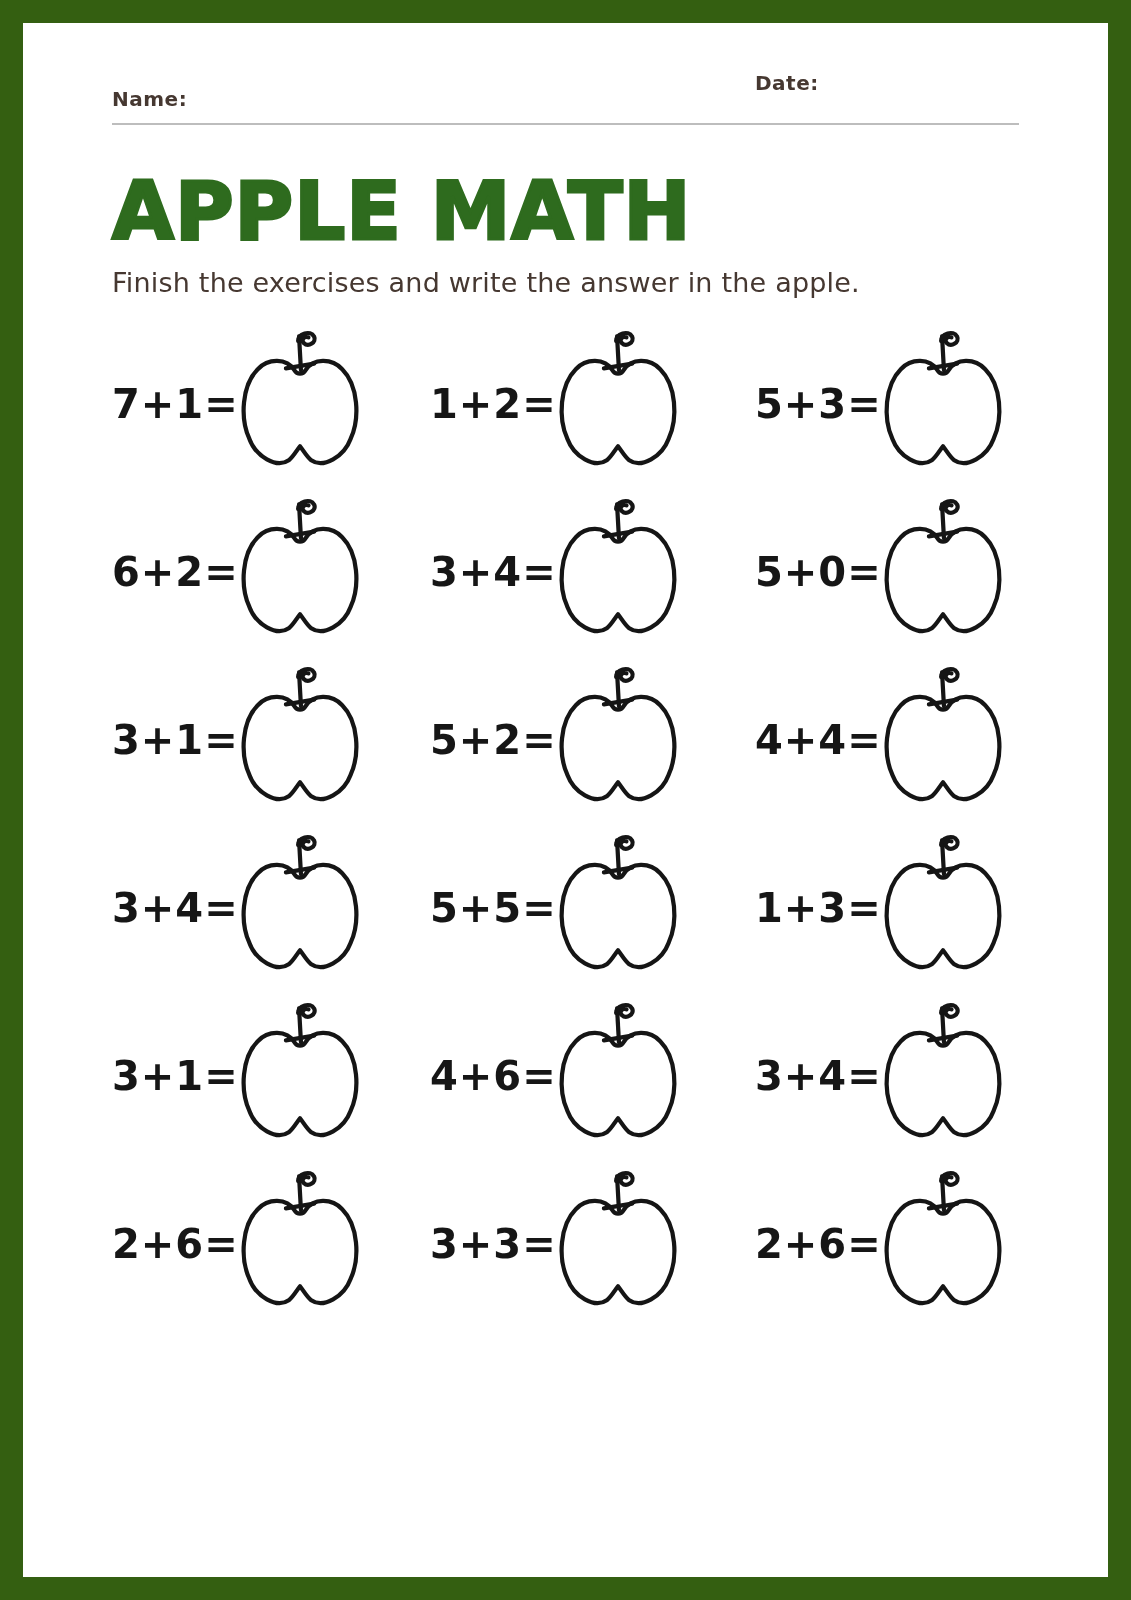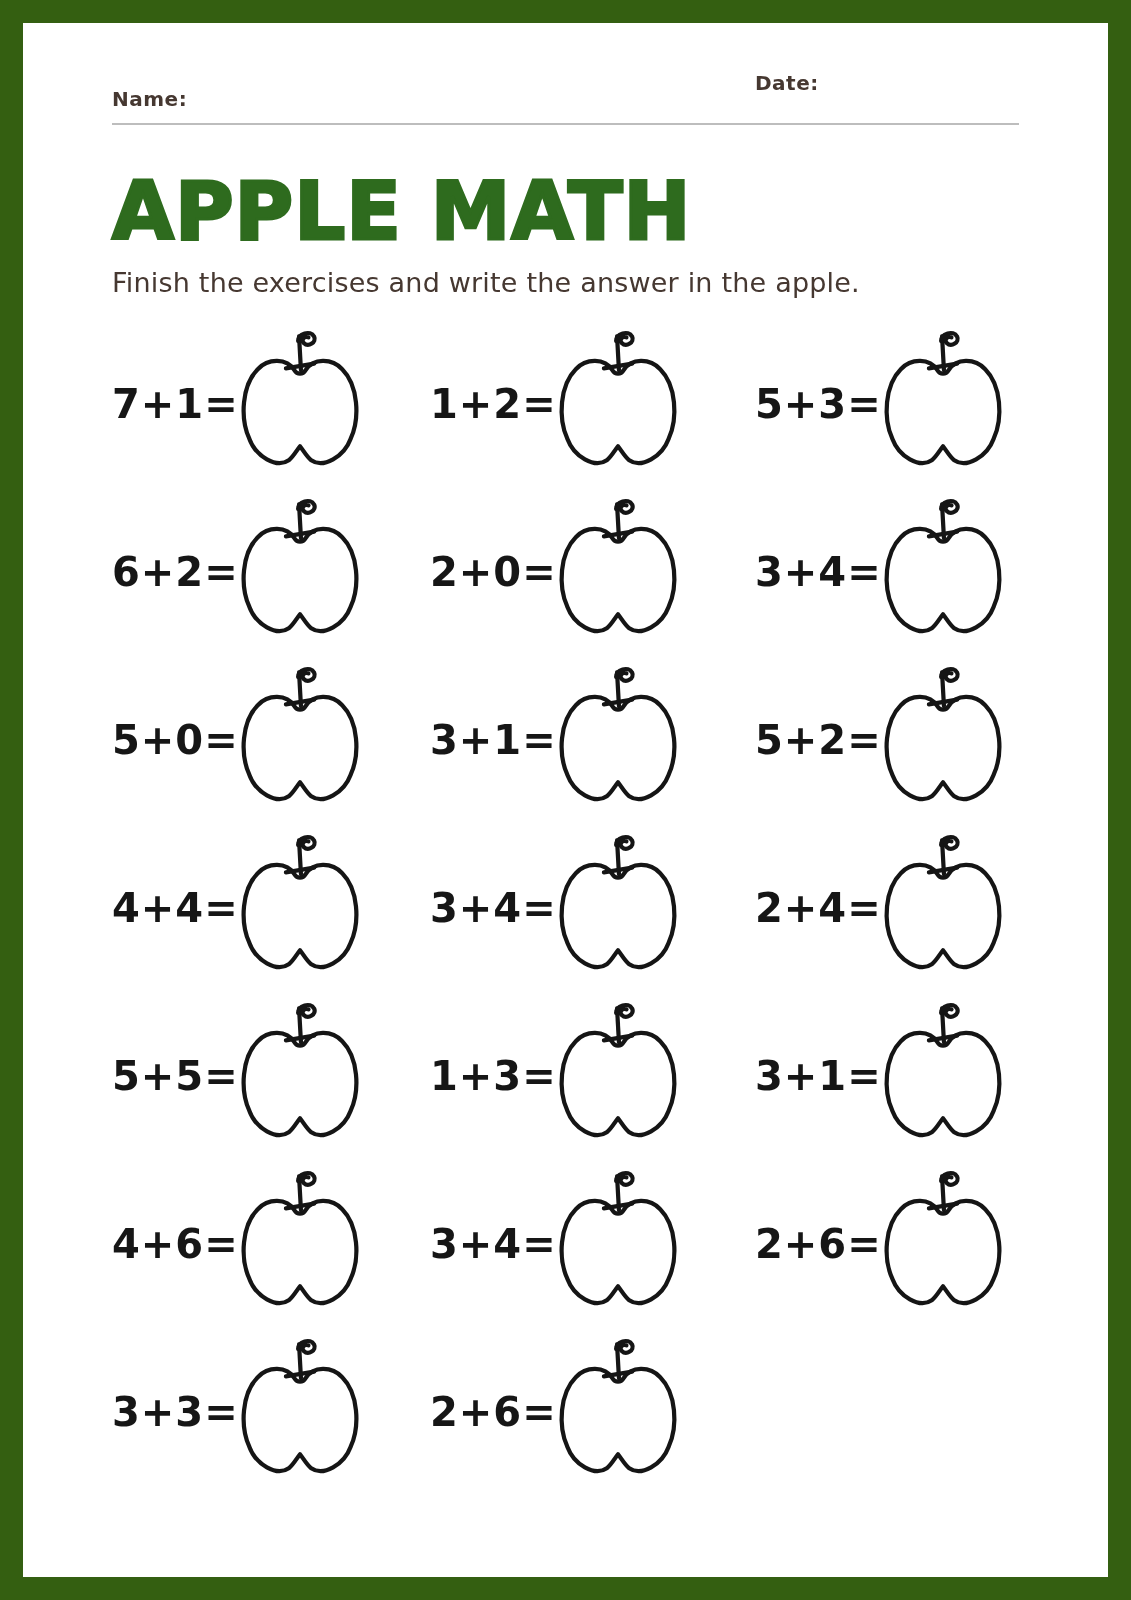--- a/index.html
+++ b/index.html
@@ -136,29 +136,20 @@
   <div class="exercise">
     <span class="problem">6+2=</span>
     <svg class="apple" viewBox="0 0 130 160" xmlns="http://www.w3.org/2000/svg" aria-hidden="true">
       <path d="M59 44 C51 31 31 31 20 43 C3 60 1 95 11 117 C18 136 40 149 53 140 C58 136 61 130 65 125 C69 130 72 136 77 140 C90 149 112 136 119 117 C129 95 127 60 110 43 C99 31 79 31 71 44 C68 49 62 49 59 44 Z"></path>
       <path d="M66 44 L64 8"></path>
       <path d="M63 13 C63 5 76 1 80 8 C83 14 74 20 69 15 C66 12 69 7 74 9"></path>
       <path d="M50 42 L80 37"></path>
     </svg>
   </div>
 
-  <div class="exercise">
-    <span class="problem">2+0=</span>
-    <svg class="apple" viewBox="0 0 130 160" xmlns="http://www.w3.org/2000/svg" aria-hidden="true">
-      <path d="M59 44 C51 31 31 31 20 43 C3 60 1 95 11 117 C18 136 40 149 53 140 C58 136 61 130 65 125 C69 130 72 136 77 140 C90 149 112 136 119 117 C129 95 127 60 110 43 C99 31 79 31 71 44 C68 49 62 49 59 44 Z"></path>
-      <path d="M66 44 L64 8"></path>
-      <path d="M63 13 C63 5 76 1 80 8 C83 14 74 20 69 15 C66 12 69 7 74 9"></path>
-      <path d="M50 42 L80 37"></path>
-    </svg>
-  </div>
 
   <div class="exercise">
     <span class="problem">3+4=</span>
     <svg class="apple" viewBox="0 0 130 160" xmlns="http://www.w3.org/2000/svg" aria-hidden="true">
       <path d="M59 44 C51 31 31 31 20 43 C3 60 1 95 11 117 C18 136 40 149 53 140 C58 136 61 130 65 125 C69 130 72 136 77 140 C90 149 112 136 119 117 C129 95 127 60 110 43 C99 31 79 31 71 44 C68 49 62 49 59 44 Z"></path>
       <path d="M66 44 L64 8"></path>
       <path d="M63 13 C63 5 76 1 80 8 C83 14 74 20 69 15 C66 12 69 7 74 9"></path>
       <path d="M50 42 L80 37"></path>
     </svg>
   </div>
@@ -207,29 +198,20 @@
   <div class="exercise">
     <span class="problem">3+4=</span>
     <svg class="apple" viewBox="0 0 130 160" xmlns="http://www.w3.org/2000/svg" aria-hidden="true">
       <path d="M59 44 C51 31 31 31 20 43 C3 60 1 95 11 117 C18 136 40 149 53 140 C58 136 61 130 65 125 C69 130 72 136 77 140 C90 149 112 136 119 117 C129 95 127 60 110 43 C99 31 79 31 71 44 C68 49 62 49 59 44 Z"></path>
       <path d="M66 44 L64 8"></path>
       <path d="M63 13 C63 5 76 1 80 8 C83 14 74 20 69 15 C66 12 69 7 74 9"></path>
       <path d="M50 42 L80 37"></path>
     </svg>
   </div>
 
-  <div class="exercise">
-    <span class="problem">2+4=</span>
-    <svg class="apple" viewBox="0 0 130 160" xmlns="http://www.w3.org/2000/svg" aria-hidden="true">
-      <path d="M59 44 C51 31 31 31 20 43 C3 60 1 95 11 117 C18 136 40 149 53 140 C58 136 61 130 65 125 C69 130 72 136 77 140 C90 149 112 136 119 117 C129 95 127 60 110 43 C99 31 79 31 71 44 C68 49 62 49 59 44 Z"></path>
-      <path d="M66 44 L64 8"></path>
-      <path d="M63 13 C63 5 76 1 80 8 C83 14 74 20 69 15 C66 12 69 7 74 9"></path>
-      <path d="M50 42 L80 37"></path>
-    </svg>
-  </div>
 
   <div class="exercise">
     <span class="problem">5+5=</span>
     <svg class="apple" viewBox="0 0 130 160" xmlns="http://www.w3.org/2000/svg" aria-hidden="true">
       <path d="M59 44 C51 31 31 31 20 43 C3 60 1 95 11 117 C18 136 40 149 53 140 C58 136 61 130 65 125 C69 130 72 136 77 140 C90 149 112 136 119 117 C129 95 127 60 110 43 C99 31 79 31 71 44 C68 49 62 49 59 44 Z"></path>
       <path d="M66 44 L64 8"></path>
       <path d="M63 13 C63 5 76 1 80 8 C83 14 74 20 69 15 C66 12 69 7 74 9"></path>
       <path d="M50 42 L80 37"></path>
     </svg>
   </div>

